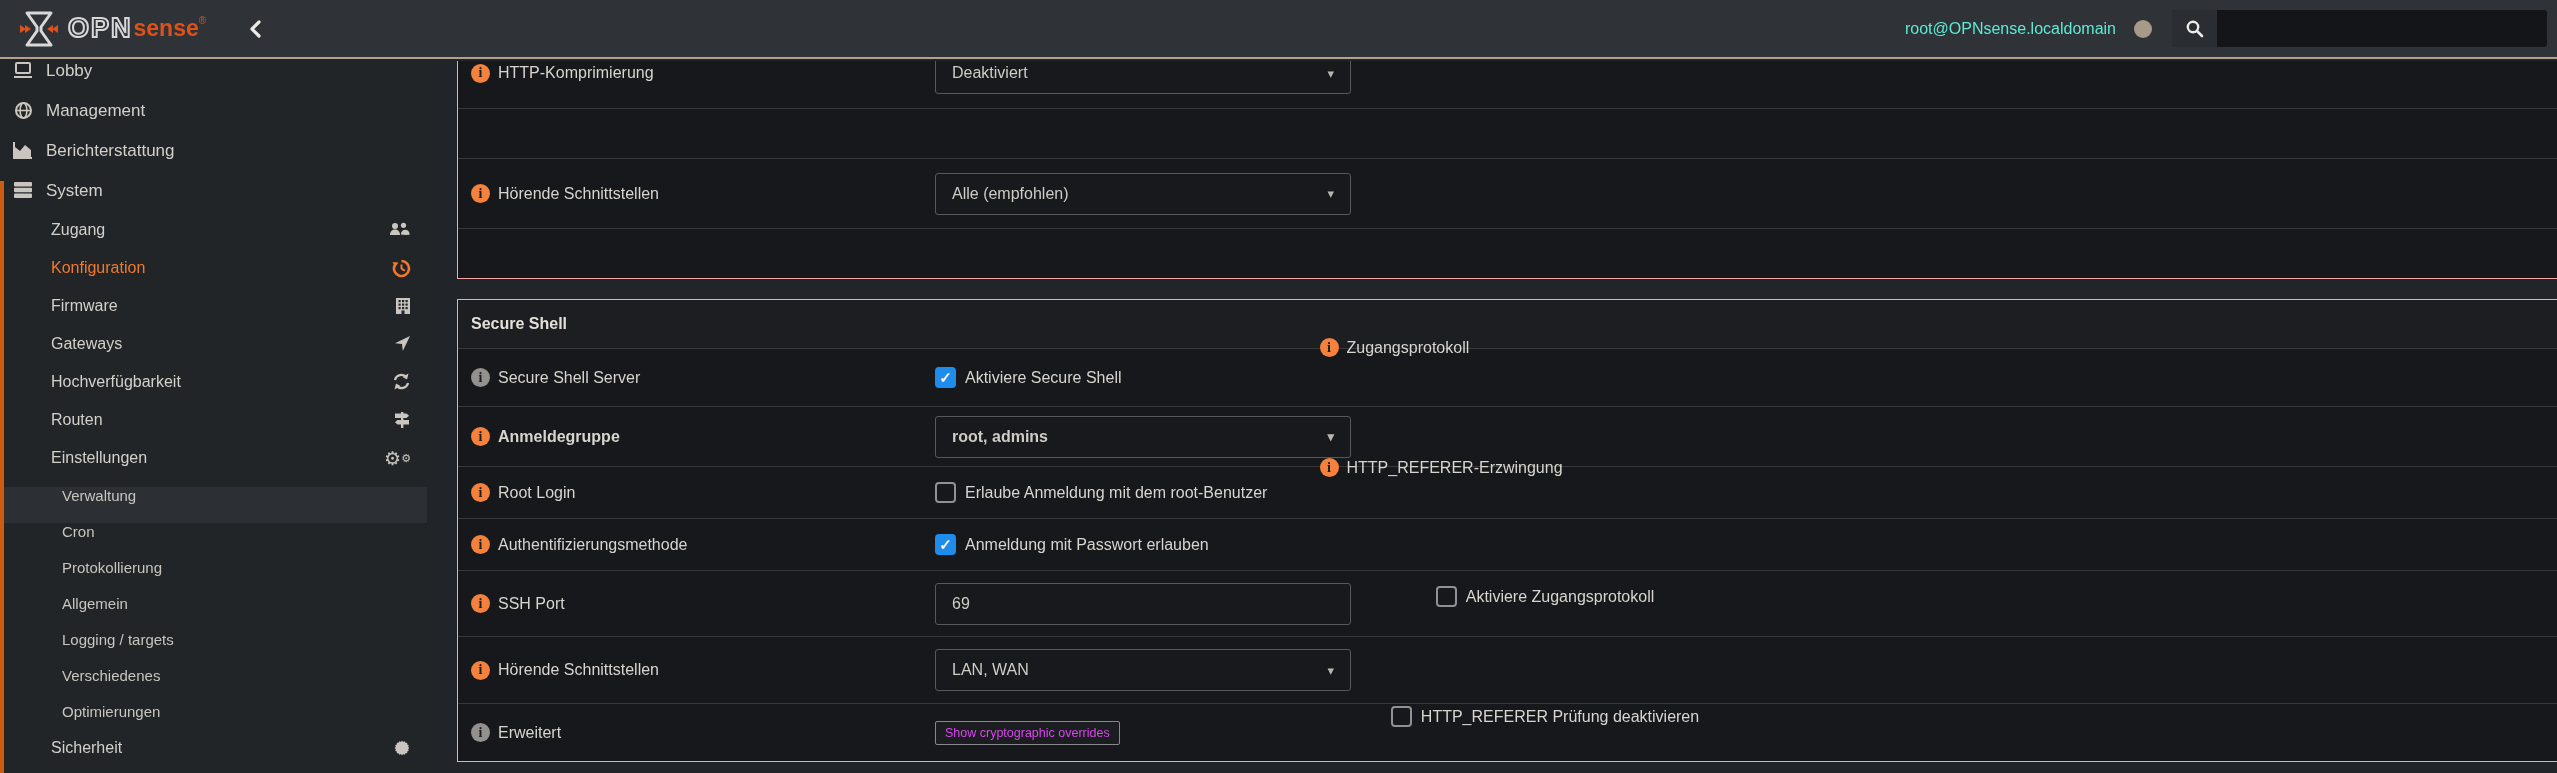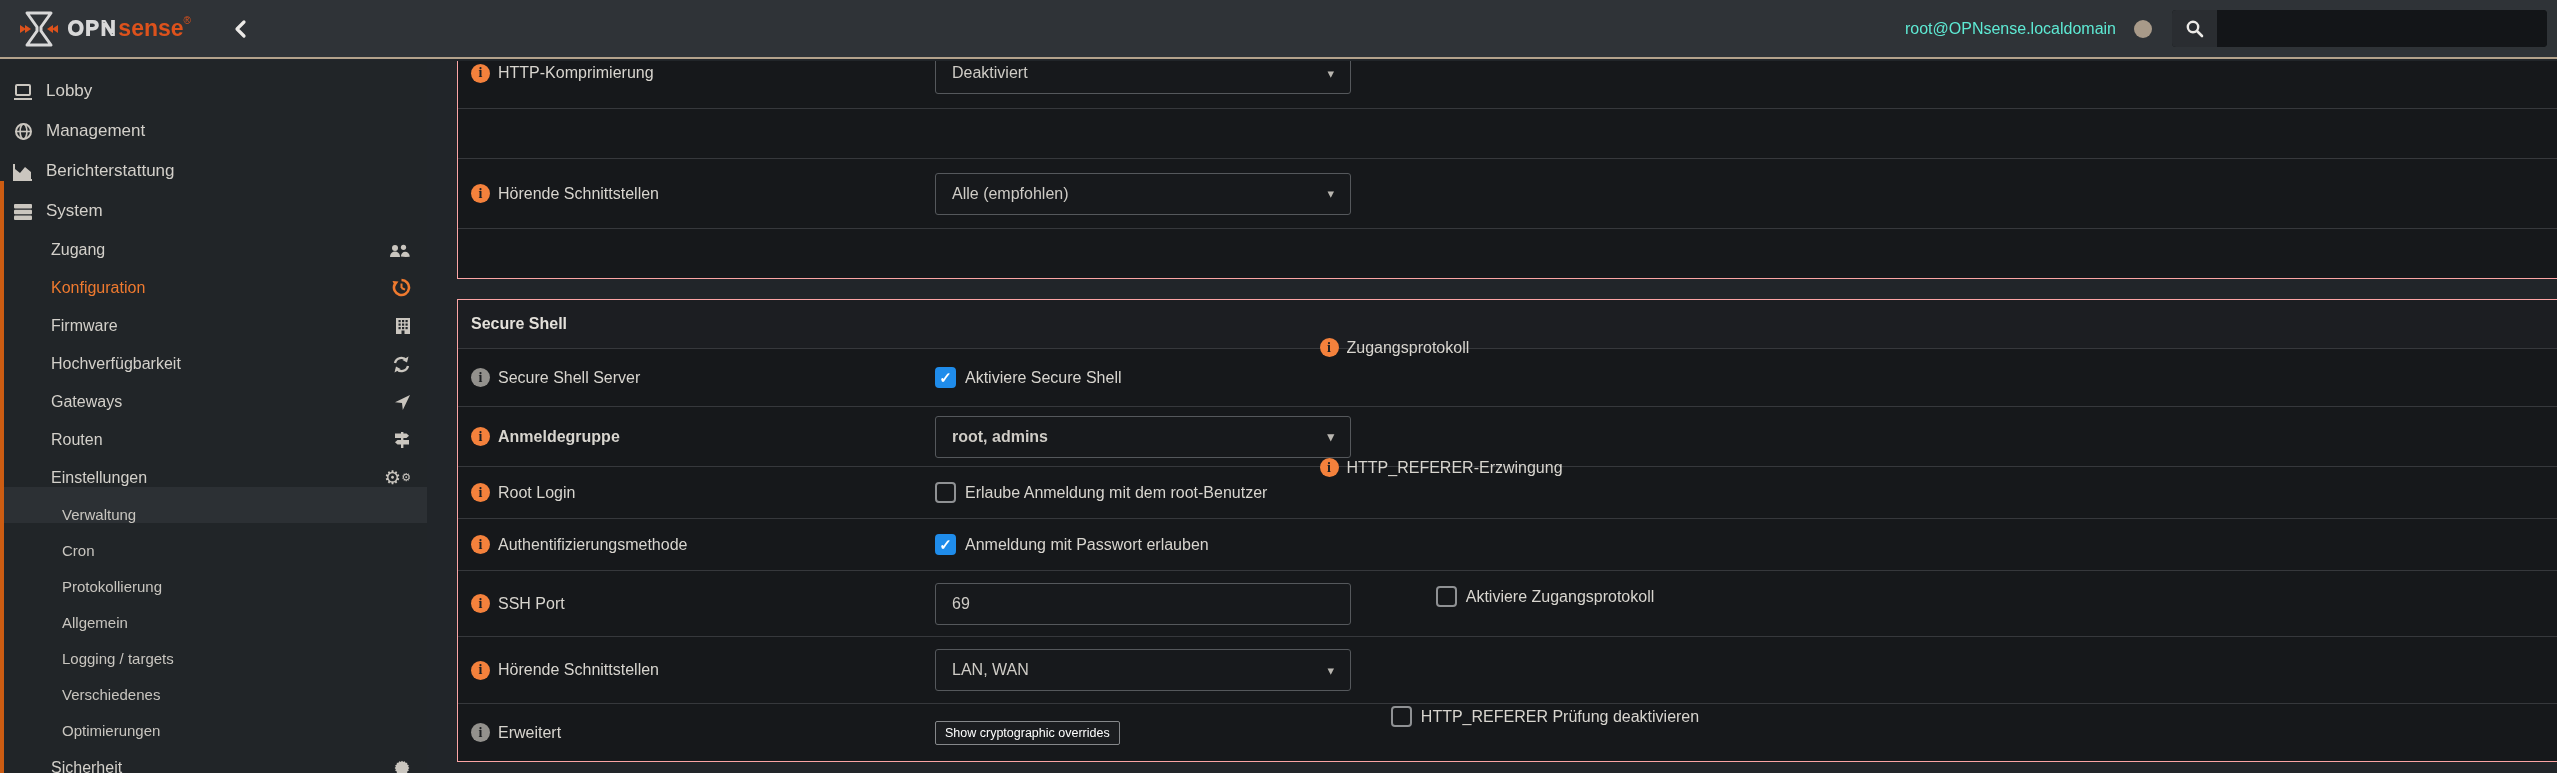--- a/index.html
+++ b/index.html
@@ -12,21 +12,21 @@
 
   
   .topbar {
     position:absolute; top:0; left:0; right:0; height:59px;
     background:#2f3337; border-bottom:2px solid #b3a28b;
     display:flex; align-items:center; z-index:50;
   }
   .logo { display:flex; align-items:center; margin-left:18px; cursor:pointer; }
   .logo-hourglass { margin-right:8px; }
   .brand-primary {
-    font-size:20px; font-weight:400; letter-spacing:2px;
+    font-size:27px; font-weight:700; letter-spacing:2px;
     color:transparent; -webkit-text-stroke:2px #d8d8d8;
   }
   .brand-secondary { font-size:23px; font-weight:700; color:#dd521c; margin-left:1px; }
   .brand-reg { font-size:10px; color:#dd521c; vertical-align:top; position:relative; top:-8px; }
   .collapse-btn { margin-left:42px; cursor:pointer; display:flex; align-items:center; }
   .topbar-right { margin-left:auto; display:flex; align-items:center; margin-right:10px; }
   .user-label { font-size:16px; color:#5eead4; }
   .status-dot {
     width:18px; height:18px; border-radius:50%;
     background:#a89a89; margin:0 20px 0 18px;
@@ -43,21 +43,21 @@
     flex:1; background:#131518; border:none; outline:none;
     color:#ddd; font-size:15px; padding:0 10px;
     font-family:"Liberation Sans", sans-serif;
   }
 
   
   .sidebar {
     position:absolute; top:61px; left:0; width:427px; bottom:0;
     background:#212528; overflow:hidden;
   }
-  .nav-item { display:flex; align-items:flex-end; cursor:pointer; color:#d3d0ca; }
+  .nav-item { display:flex; align-items:flex-start; cursor:pointer; color:#d3d0ca; }
   .nav1 { height:40px; font-size:17px; padding-left:12px; }
   .nav1 .nav-licon { width:22px; margin-right:12px; display:flex; justify-content:center; }
   .nav2 { height:38px; font-size:16px; padding-left:51px; }
   .nav3 { height:36px; font-size:15px; padding-left:62px; color:#c8c5bf; }
   .nav-ricon { margin-left:auto; margin-right:16px; display:flex; align-items:center; color:#cac6bf; }
   .system-group { border-left:4px solid #cc5c12; }
   .system-group .nav1 { padding-left:8px; }
   .system-group .nav2 { padding-left:47px; }
   .system-group .nav3 { padding-left:58px; }
   .nav-active { color:#ef7a2f !important; }
@@ -119,21 +119,21 @@
     width:21px; height:21px; border:2px solid #8f9194; border-radius:4px;
     background:transparent; margin-right:9px; cursor:pointer; flex:0 0 21px;
     display:flex; align-items:center; justify-content:center;
   }
   .checkbox.checked { background:#1f8ceb; border-color:#1f8ceb; }
   .checkbox.checked::after { content:"✓"; color:#fff; font-size:15px; font-weight:700; }
   .cb-label { font-size:16px; color:#d8d5cf; cursor:pointer; }
 
   .small-button {
     background:#1b1d20; border:1px solid #86888b; border-radius:2px;
-    color:#ffffff; font-size:12.5px; padding:4px 9px; cursor:pointer;
+    color:#d946ef; font-size:12.5px; padding:4px 9px; cursor:pointer;
     font-family:"Liberation Sans", sans-serif;
   }
 </style>
 </head>
 <body>
 
 <div class="topbar">
   <div class="logo">
     <svg class="logo-hourglass" width="42" height="38" viewBox="0 0 42 38">
       <path d="M9 3 H33 L23 17 V21 L33 35 H9 L19 21 V17 Z" fill="none" stroke="#d8d8d8" stroke-width="3" stroke-linejoin="round"></path>
@@ -250,36 +250,36 @@
               <rect x="3.5" y="10" width="2.2" height="2.2"></rect>
               <rect x="7" y="10" width="2.2" height="2.2"></rect>
               <rect x="10.5" y="10" width="2.2" height="2.2"></rect>
               <rect x="6.5" y="13.5" width="3" height="3.5"></rect>
             </g>
           </svg>
       </span>
     </div>
 
     <div class="nav-item nav2">
+      <span>Gateways</span>
+      <span class="nav-ricon">
+        <svg width="17" height="17" viewBox="0 0 17 17">
+            <path d="M16 1 L1 8.2 L8 9 L8.8 16 Z" fill="#cac6bf"></path>
+          </svg>
+      </span>
+    </div>
+
+    <div class="nav-item nav2">
       <span>Hochverfügbarkeit</span>
       <span class="nav-ricon">
         <svg width="19" height="17" viewBox="0 0 19 17">
             <path d="M3 7 a6.5 6.5 0 0 1 11.5-2.5" fill="none" stroke="#cac6bf" stroke-width="2.4"></path>
             <path d="M16.5 0.5 L15 6.5 L10.5 4 Z" fill="#cac6bf"></path>
             <path d="M16 10 a6.5 6.5 0 0 1 -11.5 2.5" fill="none" stroke="#cac6bf" stroke-width="2.4"></path>
             <path d="M2.5 16.5 L4 10.5 L8.5 13 Z" fill="#cac6bf"></path>
-          </svg>
-      </span>
-    </div>
-
-    <div class="nav-item nav2">
-      <span>Gateways</span>
-      <span class="nav-ricon">
-        <svg width="17" height="17" viewBox="0 0 17 17">
-            <path d="M16 1 L1 8.2 L8 9 L8.8 16 Z" fill="#cac6bf"></path>
           </svg>
       </span>
     </div>
 
     <div class="nav-item nav2">
       <span>Routen</span>
       <span class="nav-ricon">
         <svg width="18" height="18" viewBox="0 0 18 18">
             <rect x="8" y="1" width="2.4" height="16" fill="#cac6bf"></rect>
             <path d="M2 2.5 H13.5 L16 4.8 L13.5 7 H2 Z" fill="#cac6bf"></path>

